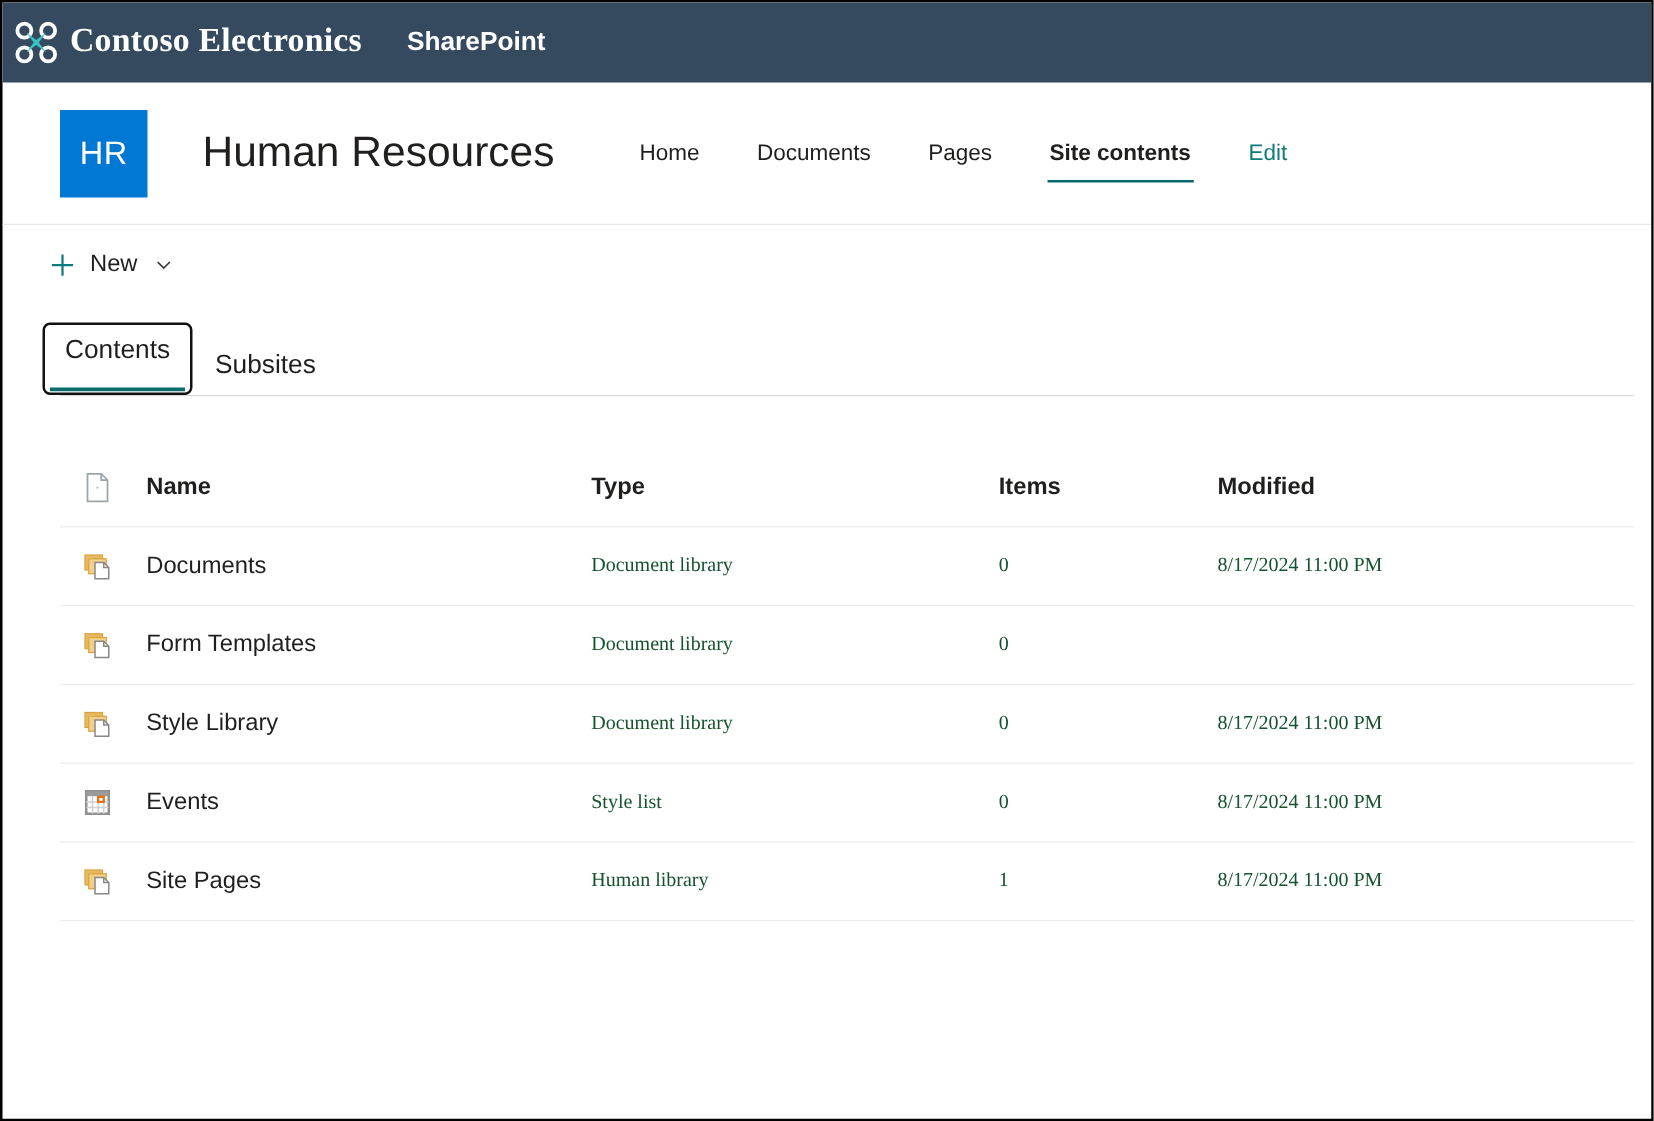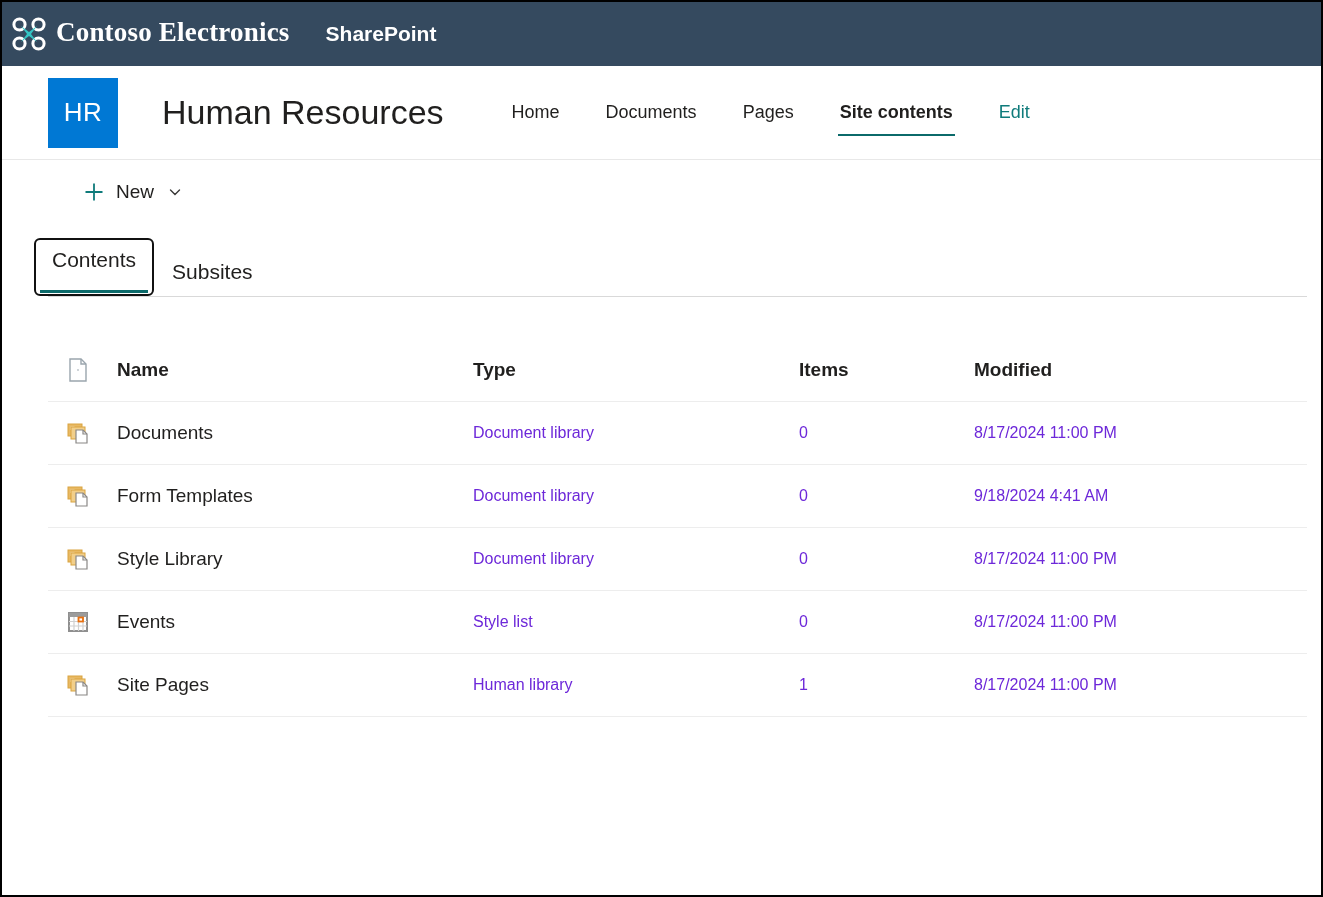--- a/index.html
+++ b/index.html
@@ -41,21 +41,21 @@
   .suite-app {
     color: #ffffff;
     font-size: 21px;
     font-weight: 700;
     margin-left: 36px;
     white-space: nowrap;
   }
 
   
   .siteheader {
-    height: 94px;
+    height: 114px;
     border-bottom: 1px solid #e8e8e8;
     display: flex;
     align-items: center;
     padding-left: 46px;
   }
   .site-logo {
     width: 70px; height: 70px;
     background: #0078d4;
     color: #ffffff;
     font-size: 26px;
@@ -96,21 +96,20 @@
     height: 2px;
     background: #0b6a6a;
   }
   .navlink.edit { color: #0f7b7b; margin-right: 0; }
 
   
   .commandbar {
     height: 64px;
     display: flex;
     padding-left: 32px;
-    margin-left: 44px;
   }
   .newbtn {
     display: flex;
     align-items: center;
     gap: 12px;
     cursor: pointer;
     padding: 4px 6px;
   }
   .plus-icon { width: 20px; height: 20px; display: block; }
   .newbtn-label { font-size: 19px; color: #201f1e; }
@@ -170,21 +169,22 @@
     font-weight: 700;
     color: #201f1e;
   }
   .cell-name {
     font-size: 19px;
     color: #201f1e;
     cursor: pointer;
   }
   .cell-sub {
     font-size: 16px;
-    color: #6d28d9;
+    color: #14532d;
+    font-family: Liberation Serif, serif;
   }
   .rowicon { width: 26px; height: 26px; display: block; }
 </style>
 </head>
 <body>
 
 <div id="page">
 
   <div class="suitebar">
     <div class="brand">
@@ -268,21 +268,20 @@
           <rect x="3" y="4" width="14" height="12" fill="#e8b963" stroke="#d9a441" stroke-width="1"></rect>
           <rect x="5.5" y="6.5" width="4" height="3.5" fill="#ffffff" opacity=".85"></rect>
           <rect x="6" y="7" width="14" height="12" fill="#f2cf8a" stroke="#d9a441" stroke-width="1"></rect>
           <path d="M11 10 H18 L22 14 V23 H11 Z" fill="#ffffff" stroke="#8a8886" stroke-width="1.2"></path>
           <path d="M18 10 V14 H22" fill="none" stroke="#8a8886" stroke-width="1.2"></path>
         </svg>
       </div>
       <div class="c-name cell-name">Form Templates</div>
       <div class="c-type cell-sub">Document library</div>
       <div class="c-items cell-sub">0</div>
-      <div class="c-mod cell-sub">9/18/2024 4:41 AM</div>
     </div>
 
     <div class="row">
       <div class="c-icon">
         <svg class="rowicon" viewBox="0 0 26 26">
           <rect x="3" y="4" width="14" height="12" fill="#e8b963" stroke="#d9a441" stroke-width="1"></rect>
           <rect x="5.5" y="6.5" width="4" height="3.5" fill="#ffffff" opacity=".85"></rect>
           <rect x="6" y="7" width="14" height="12" fill="#f2cf8a" stroke="#d9a441" stroke-width="1"></rect>
           <path d="M11 10 H18 L22 14 V23 H11 Z" fill="#ffffff" stroke="#8a8886" stroke-width="1.2"></path>
           <path d="M18 10 V14 H22" fill="none" stroke="#8a8886" stroke-width="1.2"></path>

